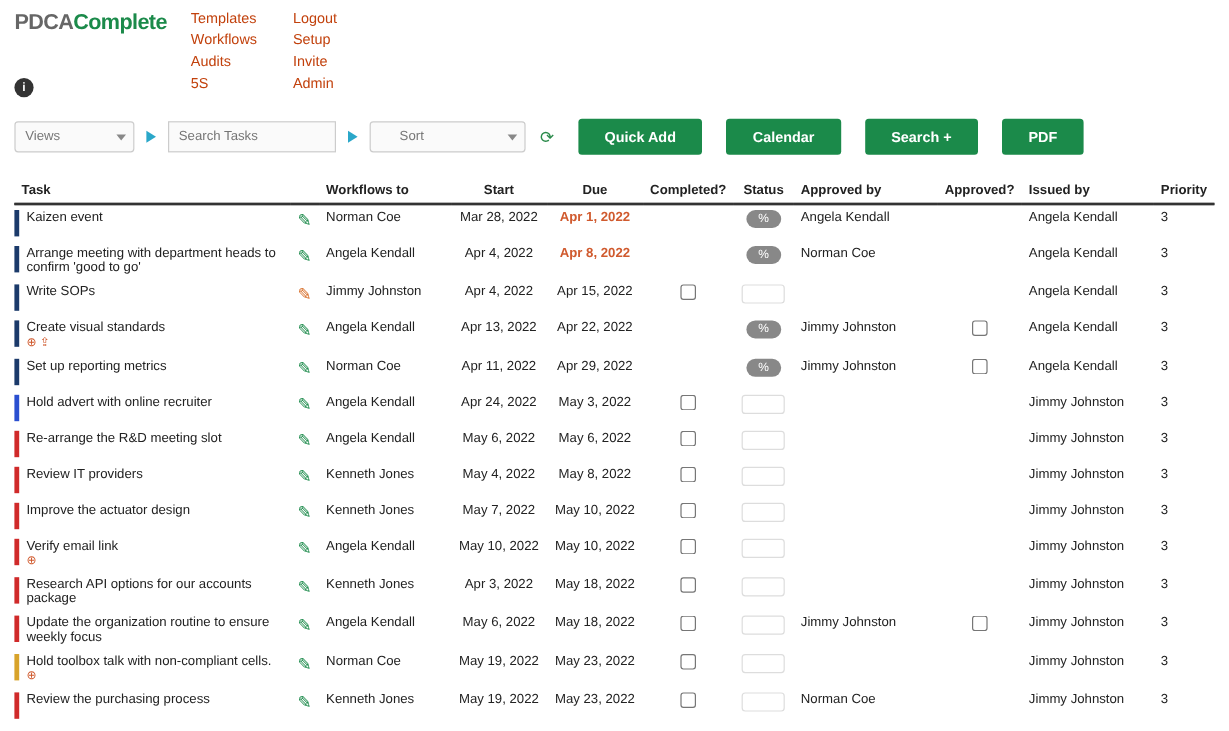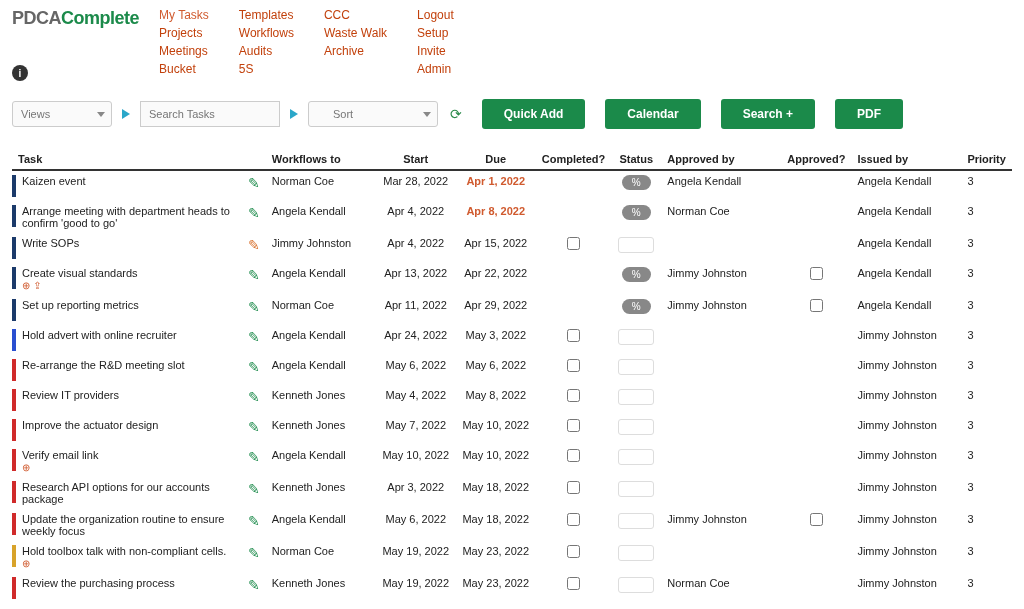--- a/index.html
+++ b/index.html
@@ -82,35 +82,24 @@
 
 <div class="header-row">
   <div class="left-col">
     <div class="logo">
       <span class="pdca">PDCA</span><span class="complete">Complete</span>
     </div>
     <span class="info-icon">i</span>
   </div>
   <div class="nav">
     <div class="nav-col">
-      <a class="active">My Tasks</a>
-      <a>Projects</a>
-      <a>Meetings</a>
-      <a>Bucket</a>
-    </div>
-    <div class="nav-col">
       <a>Templates</a>
       <a>Workflows</a>
       <a>Audits</a>
       <a>5S</a>
-    </div>
-    <div class="nav-col">
-      <a>CCC</a>
-      <a>Waste Walk</a>
-      <a>Archive</a>
     </div>
     <div class="nav-col">
       <a>Logout</a>
       <a>Setup</a>
       <a>Invite</a>
       <a>Admin</a>
     </div>
   </div>
 </div>
 

